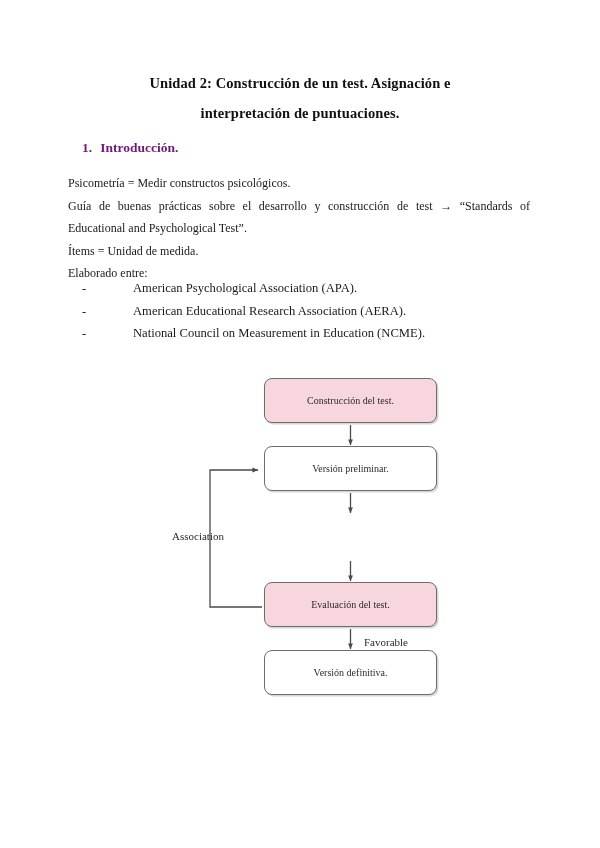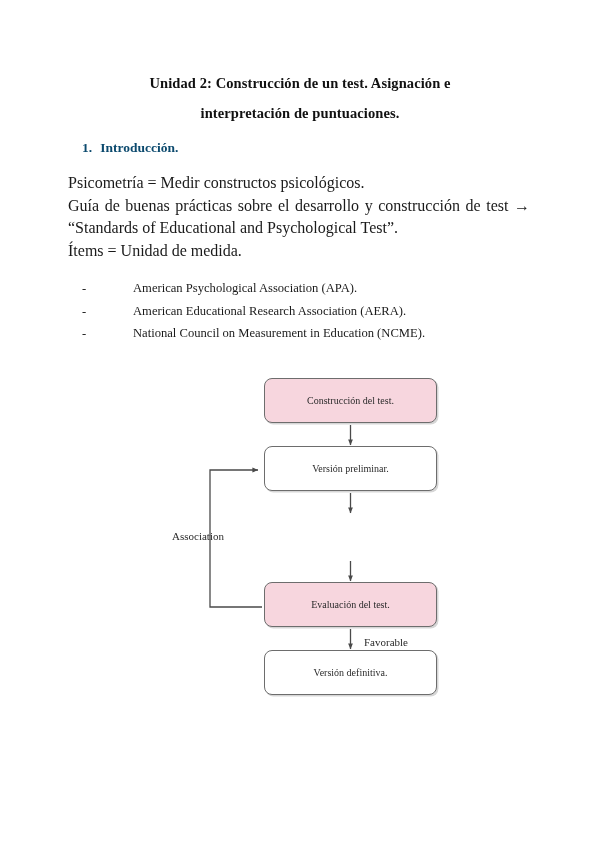--- a/index.html
+++ b/index.html
@@ -39,32 +39,32 @@
   }
   .doc-title .line { display: block; }
 
   
   .section-heading {
     position: absolute;
     left: 82px;
     top: 140px;
     font-size: 13.5px;
     font-weight: bold;
-    color: #0c4a6e;
+    color: #701a75;
     white-space: nowrap;
   }
   .section-heading .num { margin-right: 8px; }
 
   
   .body-block {
     position: absolute;
     left: 68px;
     top: 172px;
     width: 462px;
-    font-size: 16px;
+    font-size: 12px;
     line-height: 22.5px;
     color: #1a1a1a;
   }
   .body-block p {
     margin: 0;
   }
   .body-block p.justify {
     text-align: justify;
     text-justify: inter-word;
   }
@@ -148,20 +148,21 @@
   </div>
 
   <div class="section-heading">
     <span class="num">1.</span><span>Introducción.</span>
   </div>
 
   <div class="body-block">
     <p>Psicometría = Medir constructos psicológicos.</p>
     <p class="justify">Guía de buenas prácticas sobre el desarrollo y construcción de test → “Standards of Educational and Psychological Test”.</p>
     <p>Ítems  = Unidad de medida.</p>
+    <p>Elaborado entre:</p>
   </div>
 
   <div class="dash-list">
     <div class="dash-item">
       <span class="dash">-</span>
       <span class="dash-text">American Psychological Association (APA).</span>
     </div>
     <div class="dash-item">
       <span class="dash">-</span>
       <span class="dash-text">American Educational Research Association (AERA).</span>

